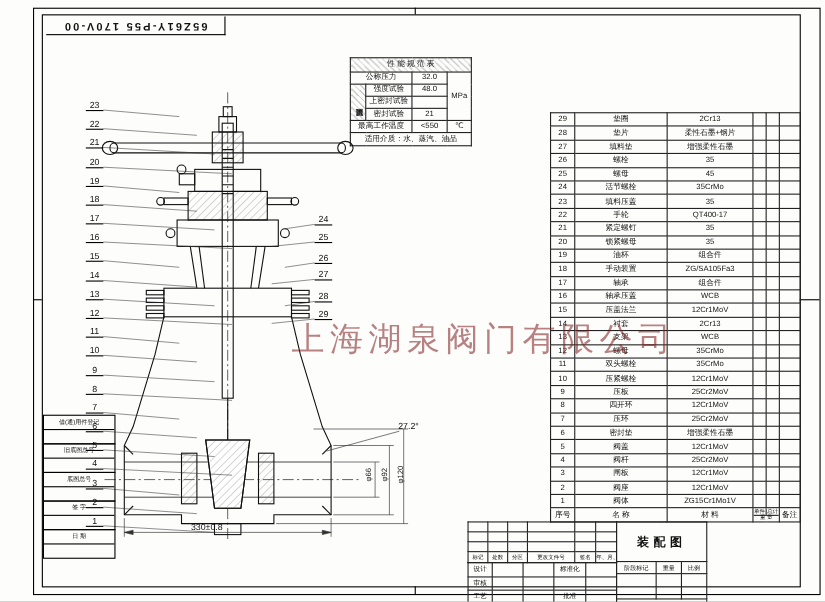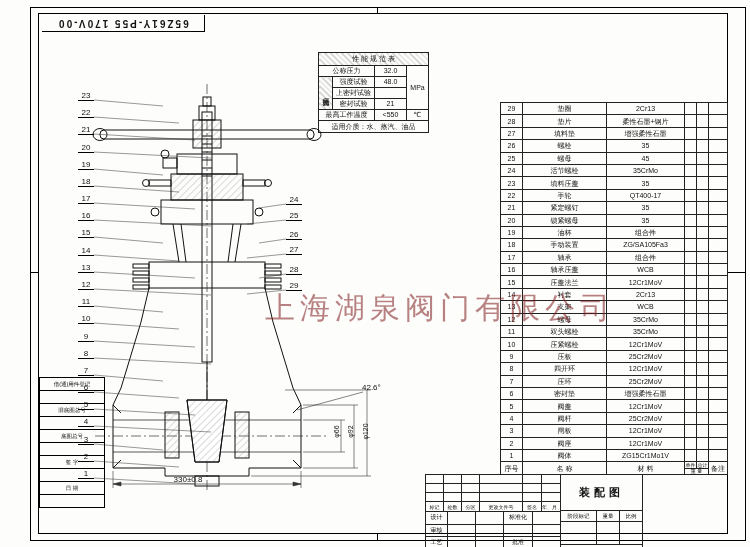--- a/index.html
+++ b/index.html
@@ -252,21 +252,21 @@
       <div class="balloon" style="left: 78px; top: 469px;">1</div>
       <div class="balloon" style="left: 286px; top: 195px;">24</div>
       <div class="balloon" style="left: 286px; top: 211px;">25</div>
       <div class="balloon" style="left: 286px; top: 230px;">26</div>
       <div class="balloon" style="left: 286px; top: 245px;">27</div>
       <div class="balloon" style="left: 286px; top: 265px;">28</div>
       <div class="balloon" style="left: 286px; top: 281px;">29</div>
     </div>
 
   <div class="abs dim" style="left:148px;top:475px;width:80px;text-align:center;">330±0.8</div>
-  <div class="abs dim" style="left:362px;top:383px;">42.6°</div>
+  <div class="abs dim" style="left:362px;top:383px;">27.2°</div>
   <div class="abs dim rot" style="left:330px;top:428px;">φ66</div>
   <div class="abs dim rot" style="left:344px;top:428px;">φ92</div>
   <div class="abs dim rot" style="left:357px;top:428px;">φ120</div>
 
   <table class="abs parts">
     <colgroup>
       <col style="width:22px">
         <col style="width:84px">
         <col style="width:78px">
       <col style="width:12px">

